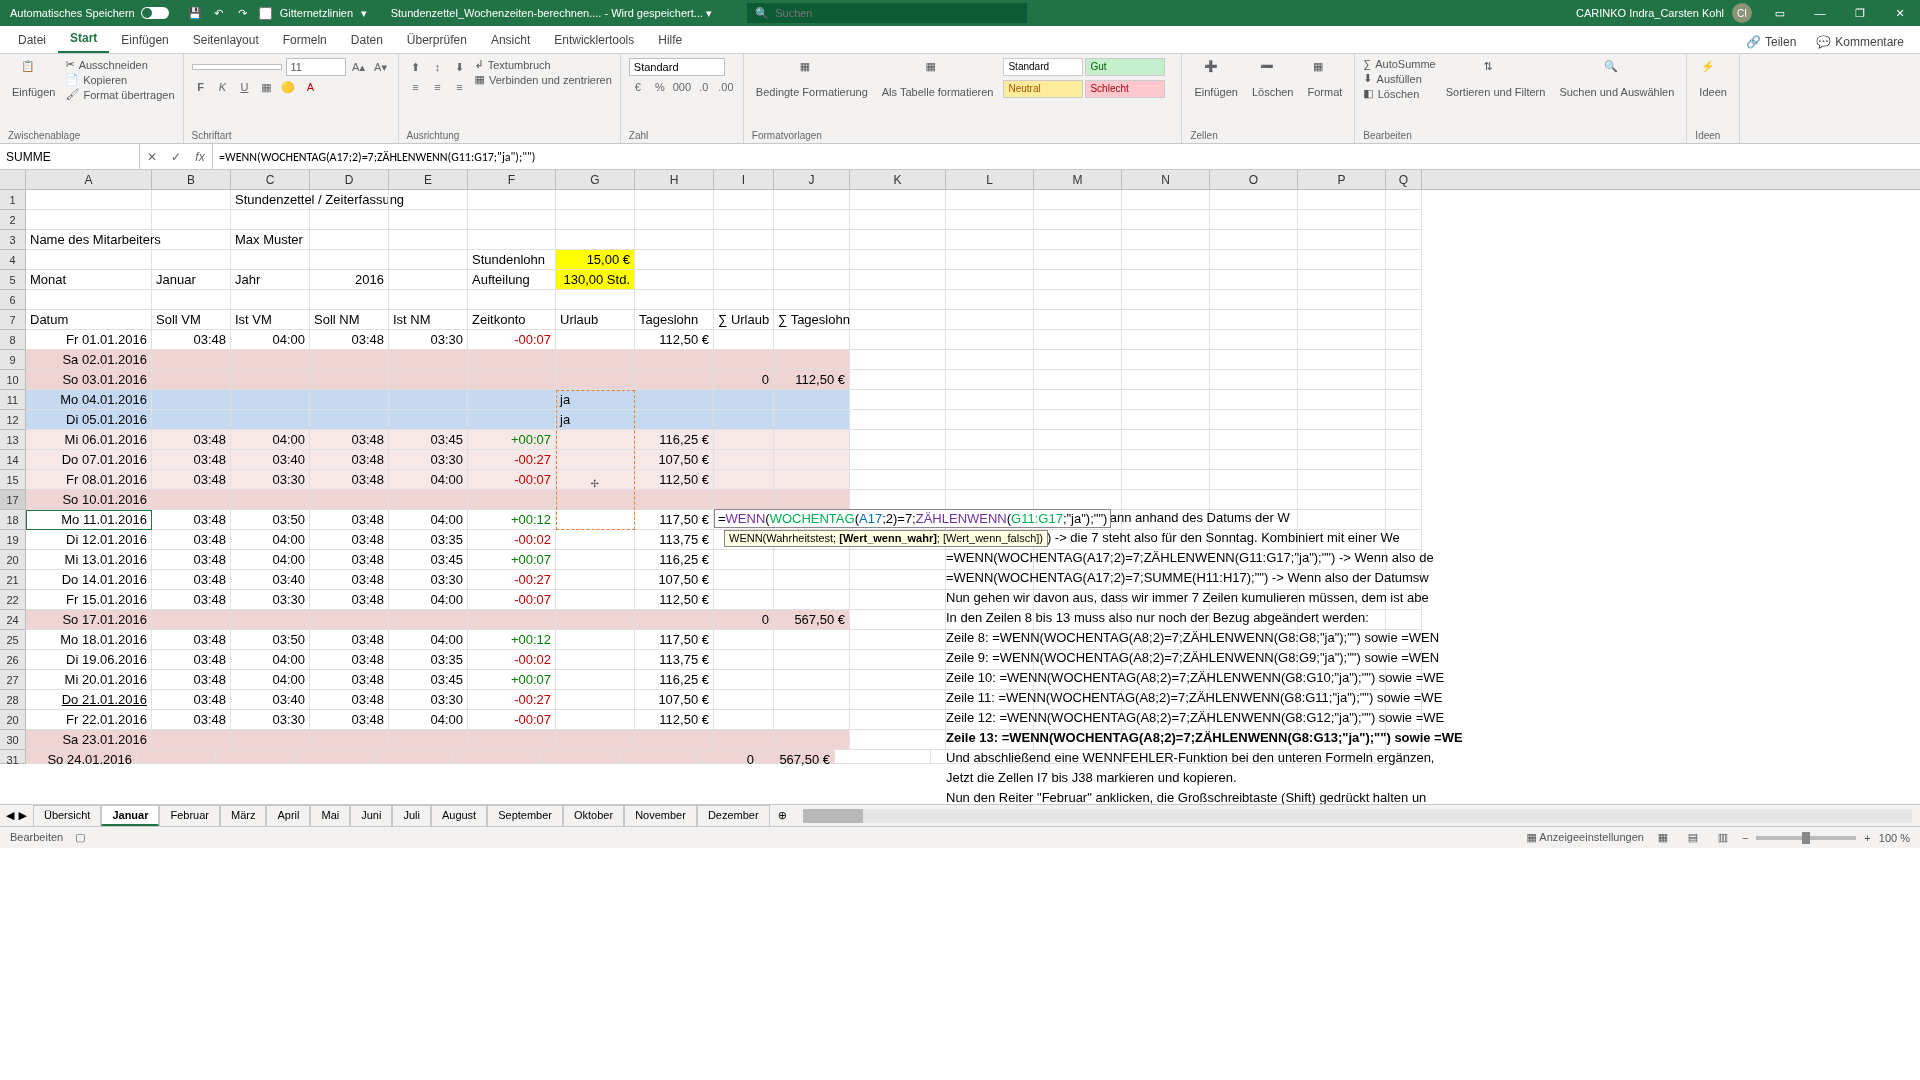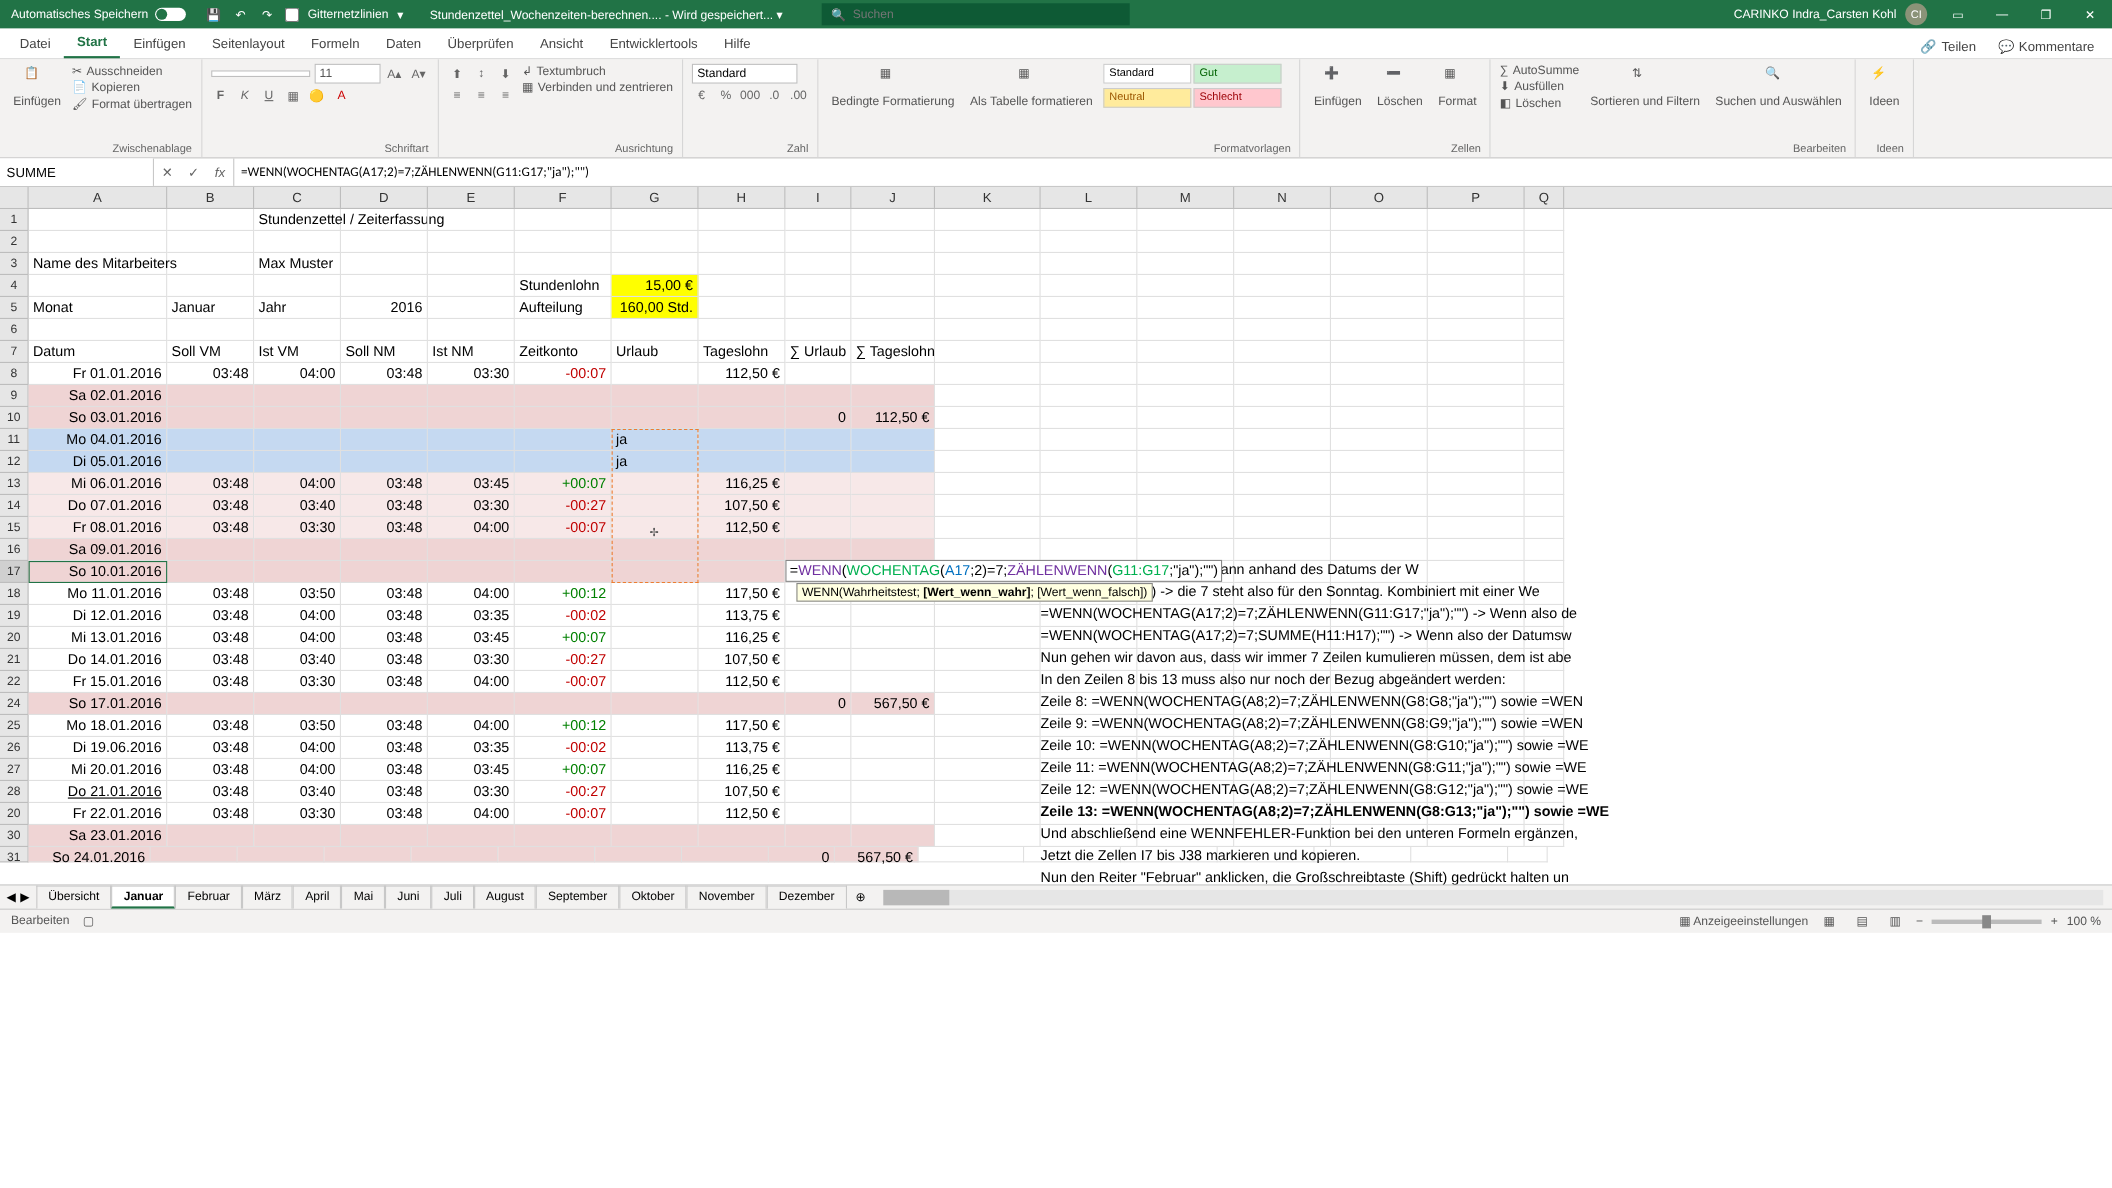--- a/index.html
+++ b/index.html
@@ -22,21 +22,21 @@
 
 .ribbon-tabs { height: 28px; background: #fff; display: flex; align-items: flex-end; border-bottom: 1px solid #d0d0d0; padding-left: 6px; font-size: 12px; }
 .ribbon-tab { padding: 6px 12px; color: #444; cursor: pointer; }
 .ribbon-tab.active { color: #217346; border-bottom: 2px solid #217346; font-weight: 600; }
 .ribbon-right { margin-left: auto; display: flex; align-items: center; gap: 4px; padding-right: 8px; }
 .rbtn { display: flex; align-items: center; gap: 4px; padding: 4px 8px; color: #444; }
 
 
 .ribbon { height: 90px; background: #f3f2f1; display: flex; border-bottom: 1px solid #c8c8c8; }
 .group { border-right: 1px solid #d6d6d6; padding: 4px 8px 2px; display: flex; flex-direction: column; justify-content: space-between; }
-.group-title { font-size: 10px; color: #666; text-align: right; padding-top: 2px; }
+.group-title { font-size: 10px; color: #666; text-align: left; padding-top: 2px; }
 .group-body { display: flex; gap: 6px; }
 .bigbtn { display: flex; flex-direction: column; align-items: center; gap: 2px; font-size: 11px; color: #555; padding: 2px 4px; }
 .bigbtn .icon { width: 24px; height: 24px; }
 .smallrow { display: flex; gap: 4px; align-items: center; font-size: 11px; color: #555; }
 .stack { display: flex; flex-direction: column; gap: 2px; }
 .dropdown { border: 1px solid #bfbfbf; background: #fff; font-size: 11px; padding: 2px 4px; display: flex; align-items: center; min-width: 60px; }
 .btn-sq { width: 18px; height: 18px; display: flex; align-items: center; justify-content: center; color: #666; font-size: 11px; }
 .styles-gallery { display: flex; flex-wrap: wrap; width: 170px; gap: 2px; }
 .style-cell { width: 80px; height: 18px; font-size: 10px; padding: 2px 4px; border: 1px solid #ccc; }
 .style-standard { background: #fff; }
@@ -420,21 +420,21 @@
         <div class="cell al " style="width: 36px;"></div>
       </div>
       <div class="row">
         <div class="rh">5</div>
         <div class="cell al " style="width: 126px;">Monat</div>
         <div class="cell al " style="width: 79px;">Januar</div>
         <div class="cell al " style="width: 79px;">Jahr</div>
         <div class="cell ar " style="width: 79px;">2016</div>
         <div class="cell al " style="width: 79px;"></div>
         <div class="cell al " style="width: 88px;">Aufteilung</div>
-        <div class="cell ar yellow" style="width: 79px;">160,00 Std.</div>
+        <div class="cell ar yellow" style="width: 79px;">130,00 Std.</div>
         <div class="cell al " style="width: 79px;"></div>
         <div class="cell al " style="width: 60px;"></div>
         <div class="cell al " style="width: 76px;"></div>
         <div class="cell al " style="width: 96px;"></div>
         <div class="cell al " style="width: 88px;"></div>
         <div class="cell al " style="width: 88px;"></div>
         <div class="cell al " style="width: 88px;"></div>
         <div class="cell al " style="width: 88px;"></div>
         <div class="cell al " style="width: 88px;"></div>
         <div class="cell al " style="width: 36px;"></div>
@@ -624,40 +624,20 @@
         <div class="cell ar lightpink" style="width: 126px;">Fr 08.01.2016</div>
         <div class="cell ar lightpink" style="width: 79px;">03:48</div>
         <div class="cell ar lightpink" style="width: 79px;">03:30</div>
         <div class="cell ar lightpink" style="width: 79px;">03:48</div>
         <div class="cell ar lightpink" style="width: 79px;">04:00</div>
         <div class="cell ar lightpink neg" style="width: 88px;">-00:07</div>
         <div class="cell al lightpink" style="width: 79px;"></div>
         <div class="cell ar lightpink" style="width: 79px;">112,50 €</div>
         <div class="cell ar lightpink" style="width: 60px;"></div>
         <div class="cell ar lightpink" style="width: 76px;"></div>
-        <div class="cell al " style="width: 96px;"></div>
-        <div class="cell al " style="width: 88px;"></div>
-        <div class="cell al " style="width: 88px;"></div>
-        <div class="cell al " style="width: 88px;"></div>
-        <div class="cell al " style="width: 88px;"></div>
-        <div class="cell al " style="width: 88px;"></div>
-        <div class="cell al " style="width: 36px;"></div>
-      </div>
-      <div class="row">
-        <div class="rh">16</div>
-        <div class="cell ar pinkrow" style="width: 126px;">Sa 09.01.2016</div>
-        <div class="cell ar pinkrow" style="width: 79px;"></div>
-        <div class="cell ar pinkrow" style="width: 79px;"></div>
-        <div class="cell ar pinkrow" style="width: 79px;"></div>
-        <div class="cell ar pinkrow" style="width: 79px;"></div>
-        <div class="cell ar pinkrow" style="width: 88px;"></div>
-        <div class="cell al pinkrow" style="width: 79px;"></div>
-        <div class="cell ar pinkrow" style="width: 79px;"></div>
-        <div class="cell ar pinkrow" style="width: 60px;"></div>
-        <div class="cell ar pinkrow" style="width: 76px;"></div>
         <div class="cell al " style="width: 96px;"></div>
         <div class="cell al " style="width: 88px;"></div>
         <div class="cell al " style="width: 88px;"></div>
         <div class="cell al " style="width: 88px;"></div>
         <div class="cell al " style="width: 88px;"></div>
         <div class="cell al " style="width: 88px;"></div>
         <div class="cell al " style="width: 36px;"></div>
       </div>
       <div class="row selected">
         <div class="rh">17</div>

